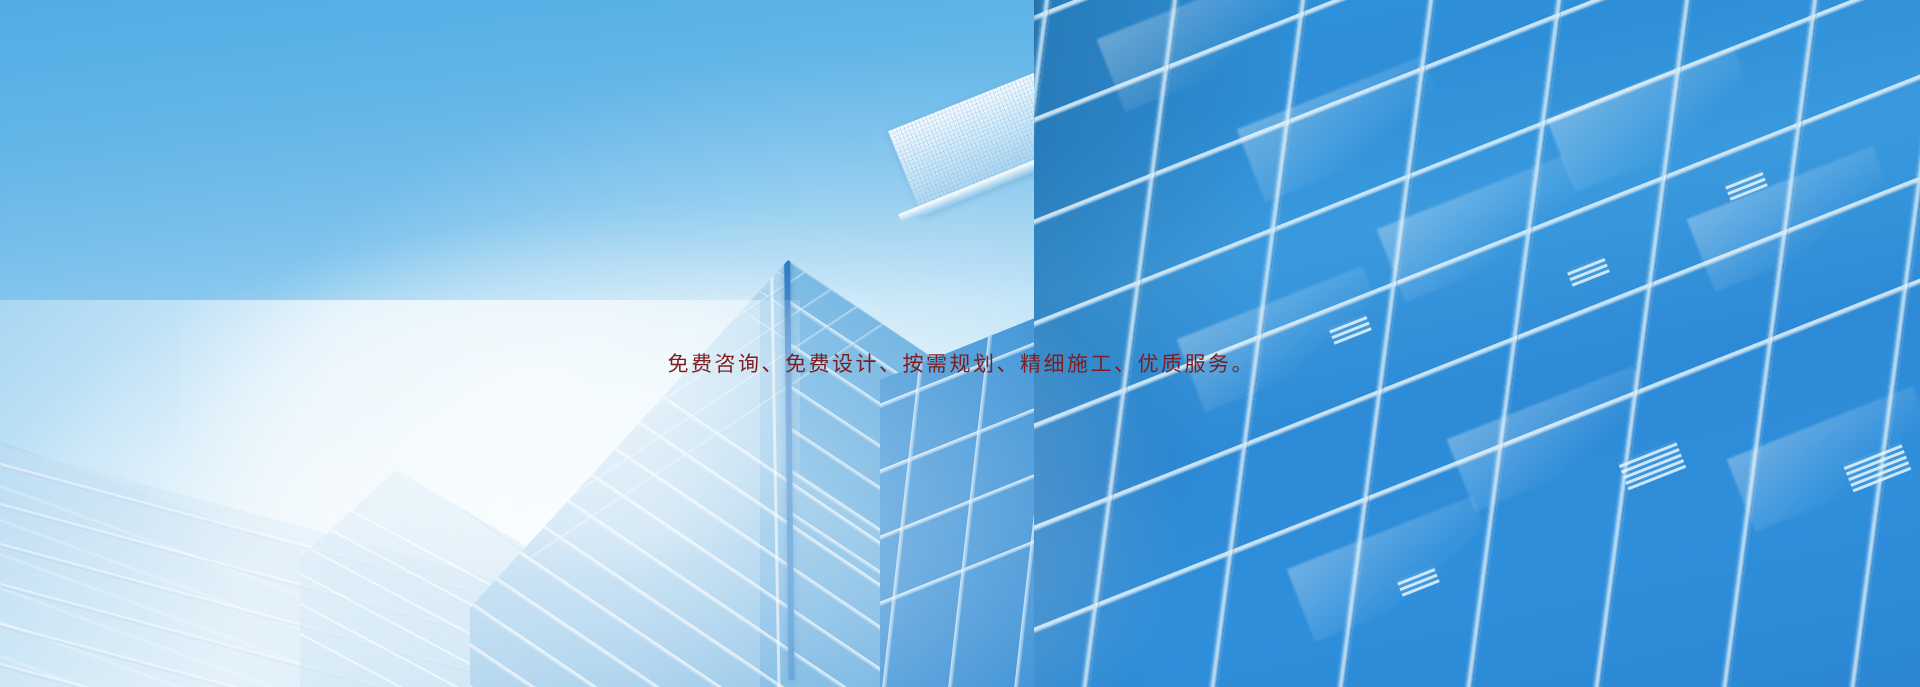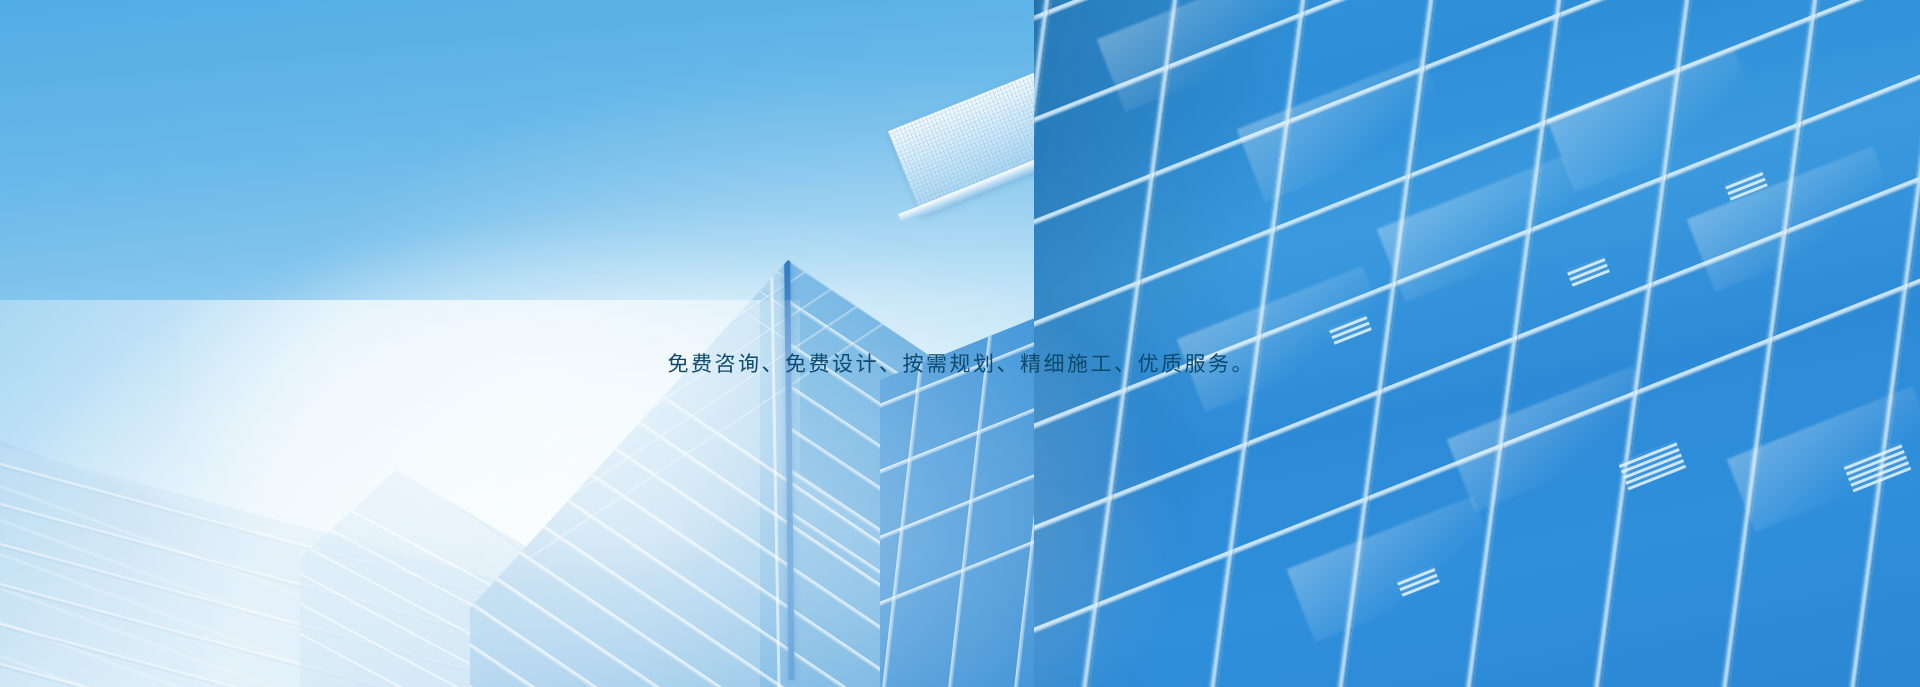--- a/index.html
+++ b/index.html
@@ -263,21 +263,21 @@
     letter-spacing:2px;
     color:#111111;
     text-indent:2px;
   }
   .tagline{
     margin:13px 0 0 0;
     font-size:21px;
     line-height:1.0;
     font-weight:400;
     letter-spacing:2.5px;
-    color:#0c4a6e;
+    color:#7f1d1d;
     text-indent:2.5px;
   }
 </style>
 </head>
 <body>
 
 <div class="banner">
 
   <div class="sky"></div>
   <div class="sky-top-cool"></div>

